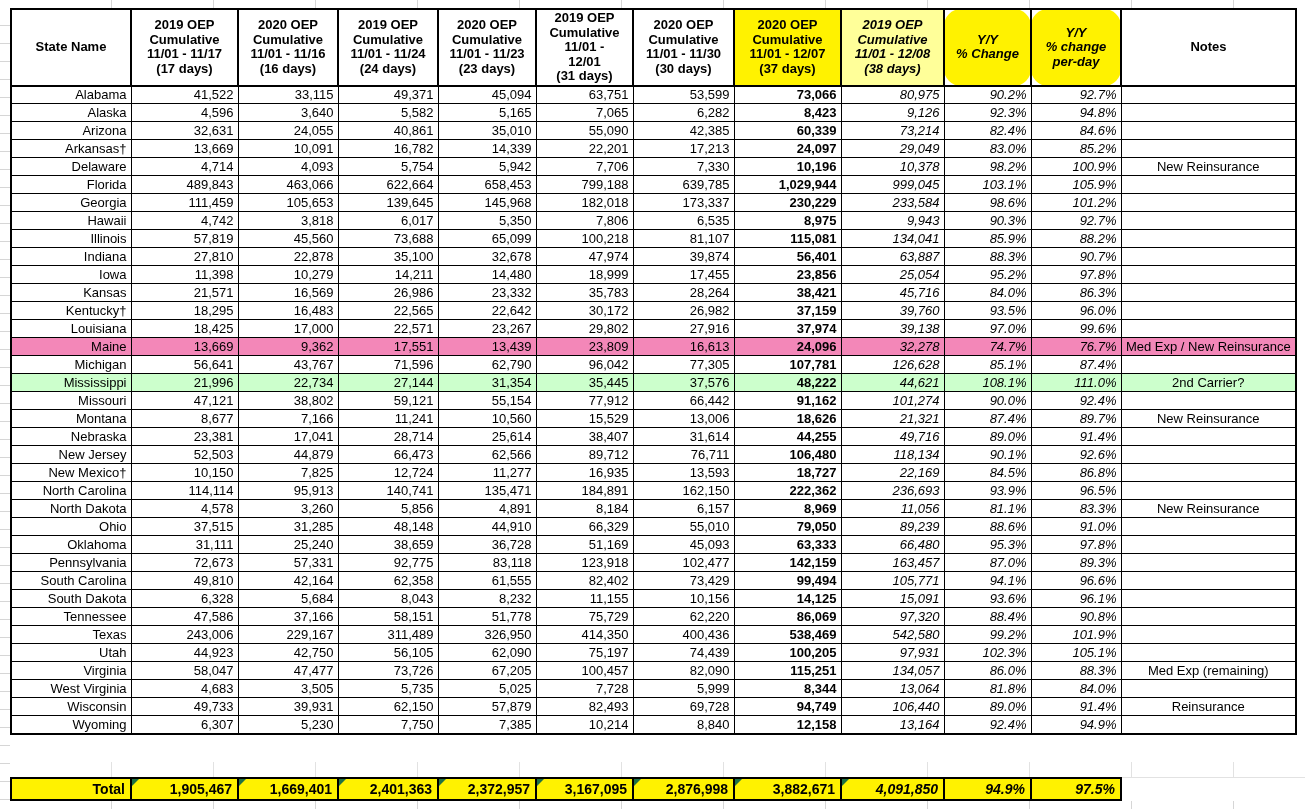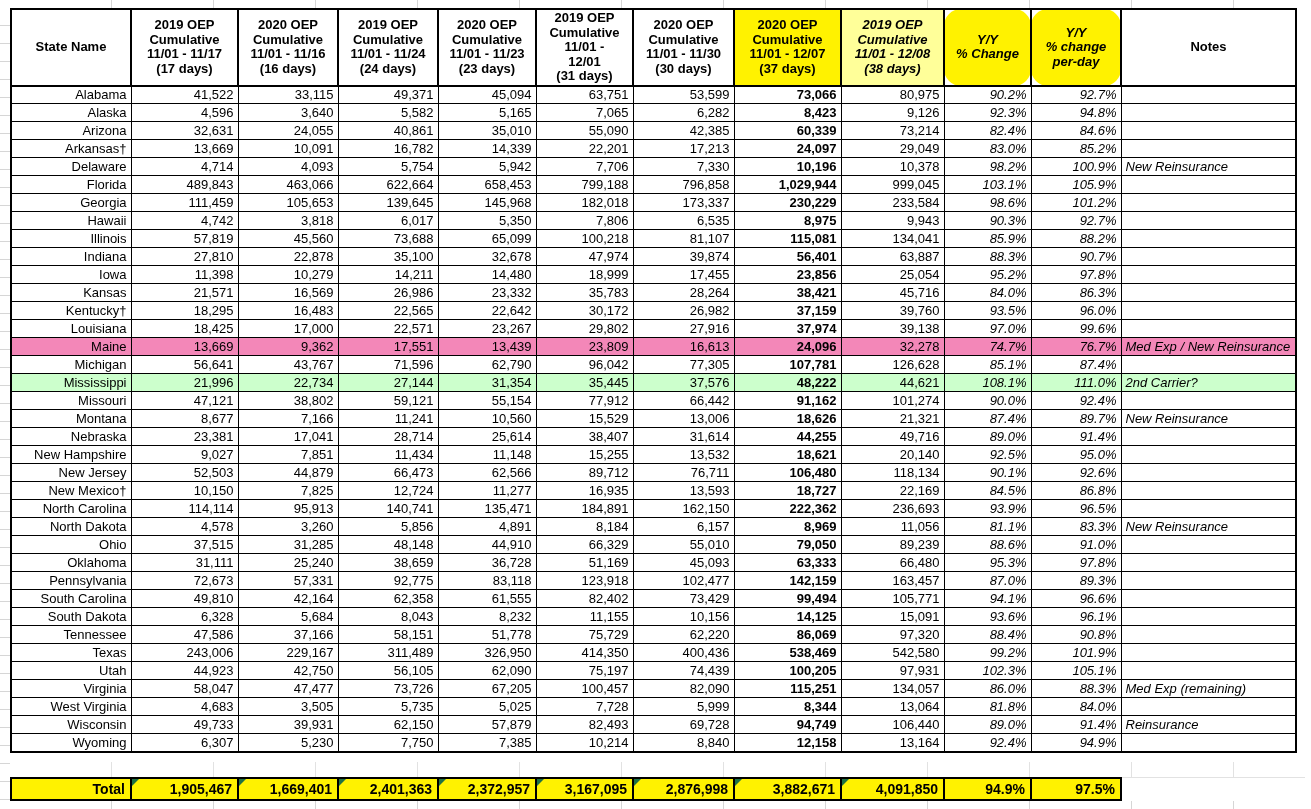--- a/index.html
+++ b/index.html
@@ -39,34 +39,34 @@
     vertical-align:middle;white-space:nowrap;overflow:hidden;color:#000;background:#fff;
   }
   table.main tbody tr{height:18px;}
   .h-yellow{background:var(--header-yellow) !important;}
   .h-pale{background:var(--pale-yellow) !important;font-style:italic;}
   .h-yellow-i{background:var(--header-yellow) !important;font-style:italic;font-weight:normal;border-radius:17px;}
   .state{text-align:right;}
   .v{text-align:right;}
   .gray{color:#808080;}
   .boldc{font-weight:bold;color:#262626;}
-  .ital{color:#595959;}
+  .ital{font-style:italic;color:#595959;}
   .pct{font-style:italic;color:#595959;text-align:right;}
-  .note{text-align:left;font-size:12px;padding:0 3px;font-style:italic;}
+  .note{text-align:center;font-size:12px;padding:0 3px;}
   tr.hl-pink td{background:var(--maine-pink);}
   tr.hl-green td{background:var(--mississippi-green);}
 
   table.total{position:absolute;top:777px;left:10px;width:1285px;}
   table.total td{
     position:relative;border:2px solid #000;background:var(--header-yellow);
     font-weight:bold;font-size:14px;height:20px;padding:0 5px;line-height:1;
     vertical-align:middle;white-space:nowrap;text-align:right;color:#000;
   }
   table.total td.no-cell{border:none;background:transparent;}
-  table.total td.t-ital{}
+  table.total td.t-ital{font-style:italic;}
   .tri{position:absolute;top:0;left:0;width:0;height:0;
     border-top:7px solid var(--flag-green);border-right:7px solid transparent;}
 </style>
 </head>
 <body>
 
 <div class="sheet">
   <div class="strip-top"></div>
   <div class="strip-left"></div>
 
@@ -199,21 +199,21 @@
           <td class="pct">100.9%</td>
           <td class="note">New Reinsurance</td>
         </tr>
         <tr>
           <td class="state">Florida</td>
           <td class="v">489,843</td>
           <td class="v gray">463,066</td>
           <td class="v">622,664</td>
           <td class="v gray">658,453</td>
           <td class="v">799,188</td>
-          <td class="v gray">796,858</td>
+          <td class="v gray">639,785</td>
           <td class="v boldc">1,029,944</td>
           <td class="v ital">999,045</td>
           <td class="pct">103.1%</td>
           <td class="pct">105.9%</td>
           <td class="note"></td>
         </tr>
         <tr>
           <td class="state">Georgia</td>
           <td class="v">111,459</td>
           <td class="v gray">105,653</td>
@@ -400,34 +400,20 @@
           <td class="v">23,381</td>
           <td class="v gray">17,041</td>
           <td class="v">28,714</td>
           <td class="v gray">25,614</td>
           <td class="v">38,407</td>
           <td class="v gray">31,614</td>
           <td class="v boldc">44,255</td>
           <td class="v ital">49,716</td>
           <td class="pct">89.0%</td>
           <td class="pct">91.4%</td>
-          <td class="note"></td>
-        </tr>
-        <tr>
-          <td class="state">New Hampshire</td>
-          <td class="v">9,027</td>
-          <td class="v gray">7,851</td>
-          <td class="v">11,434</td>
-          <td class="v gray">11,148</td>
-          <td class="v">15,255</td>
-          <td class="v gray">13,532</td>
-          <td class="v boldc">18,621</td>
-          <td class="v ital">20,140</td>
-          <td class="pct">92.5%</td>
-          <td class="pct">95.0%</td>
           <td class="note"></td>
         </tr>
         <tr>
           <td class="state">New Jersey</td>
           <td class="v">52,503</td>
           <td class="v gray">44,879</td>
           <td class="v">66,473</td>
           <td class="v gray">62,566</td>
           <td class="v">89,712</td>
           <td class="v gray">76,711</td>

